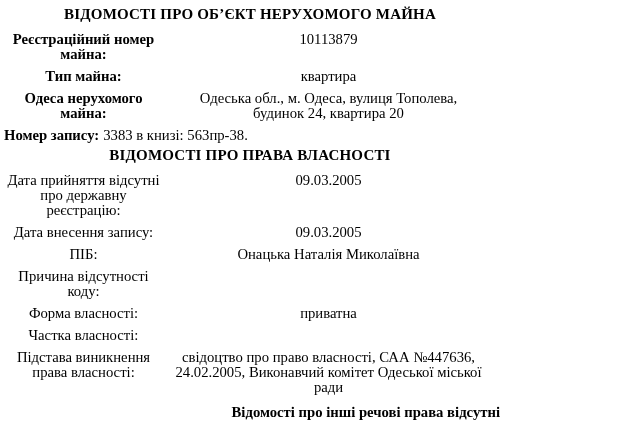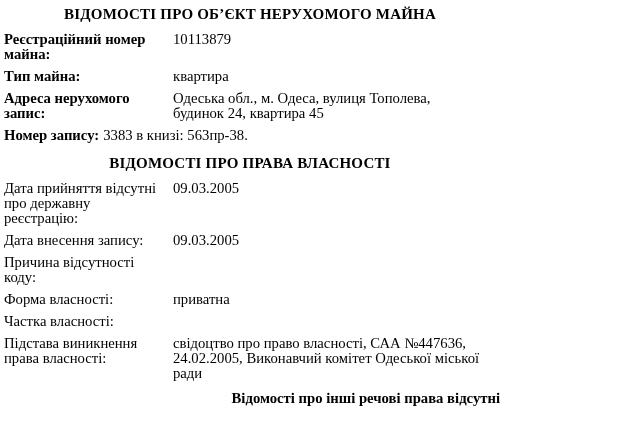--- a/index.html
+++ b/index.html
@@ -22,26 +22,27 @@
     box-sizing: border-box;
   }
   .section-title {
     margin: 0 0 10px 0;
     font-size: 15px;
     font-weight: bold;
     text-align: center;
     letter-spacing: 0.2px;
   }
   .section-title.second {
-    margin-top: 13px;
+    margin-top: 5px;
   }
   .row {
     display: flex;
     padding: 0 16px 0 4px;
     margin-bottom: 7px;
+    text-align: center;
   }
   .row .label {
     flex: 0 0 169px;
     box-sizing: border-box;
     padding-right: 10px;
   }
   .row .label.bold {
     font-weight: bold;
   }
   .row .value {
@@ -72,40 +73,44 @@
     <div class="label bold">Реєстраційний номер майна:</div>
     <div class="value">10113879</div>
   </div>
 
   <div class="row">
     <div class="label bold">Тип майна:</div>
     <div class="value">квартира</div>
   </div>
 
   <div class="row">
-    <div class="label bold">Адреса нерухомого запис:</div>
-    <div class="value">Одеська обл., м. Одеса, вулиця Тополева, будинок 24, квартира 45</div>
+    <div class="label bold">Одеса нерухомого майна:</div>
+    <div class="value">Одеська обл., м. Одеса, вулиця Тополева, будинок 24, квартира 20</div>
   </div>
 
   <div class="inline-line">
     <span class="label">Номер запису:</span><span class="value">3383 в книзі: 563пр-38.</span>
   </div>
 
   <div class="section-title second">ВІДОМОСТІ ПРО ПРАВА ВЛАСНОСТІ</div>
 
   <div class="row">
     <div class="label">Дата прийняття відсутні про державну реєстрацію:</div>
     <div class="value">09.03.2005</div>
   </div>
 
   <div class="row">
     <div class="label">Дата внесення запису:</div>
     <div class="value">09.03.2005</div>
   </div>
 
+  <div class="row">
+    <div class="label">ПІБ:</div>
+    <div class="value">Онацька Наталія Миколаївна</div>
+  </div>
 
   <div class="row">
     <div class="label">Причина відсутності коду:</div>
   </div>
 
   <div class="row">
     <div class="label">Форма власності:</div>
     <div class="value">приватна</div>
   </div>
 

